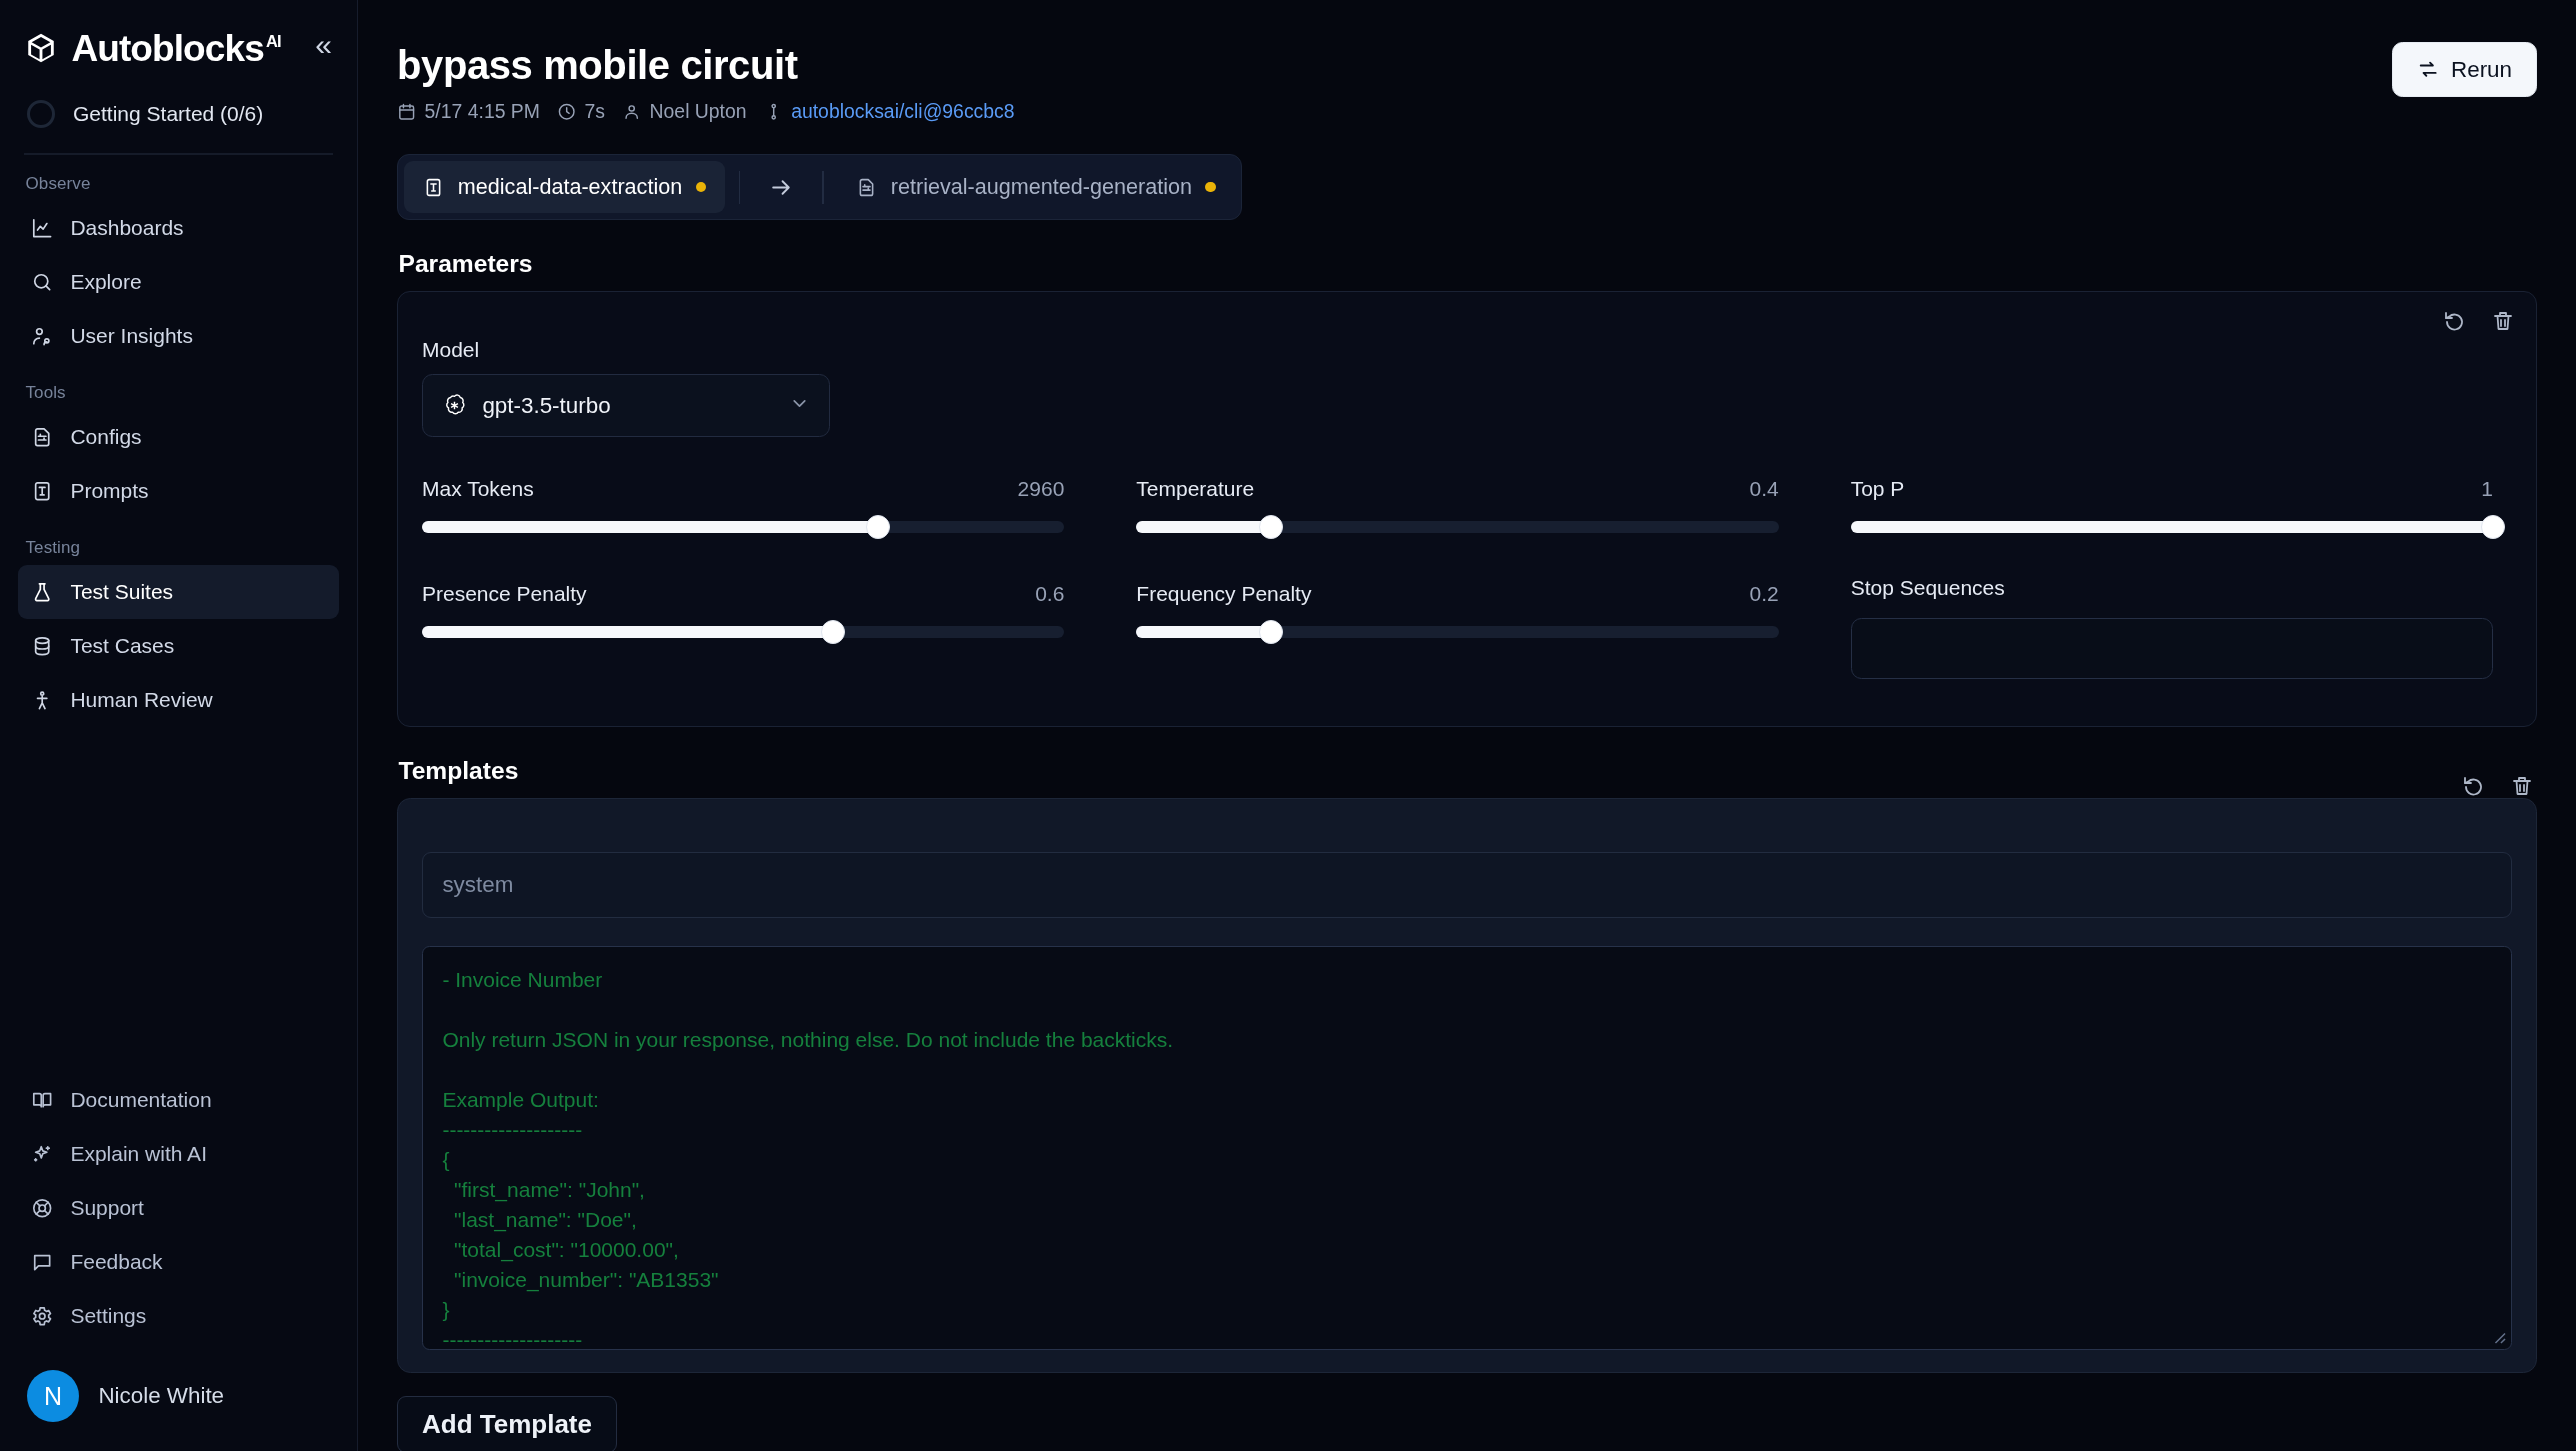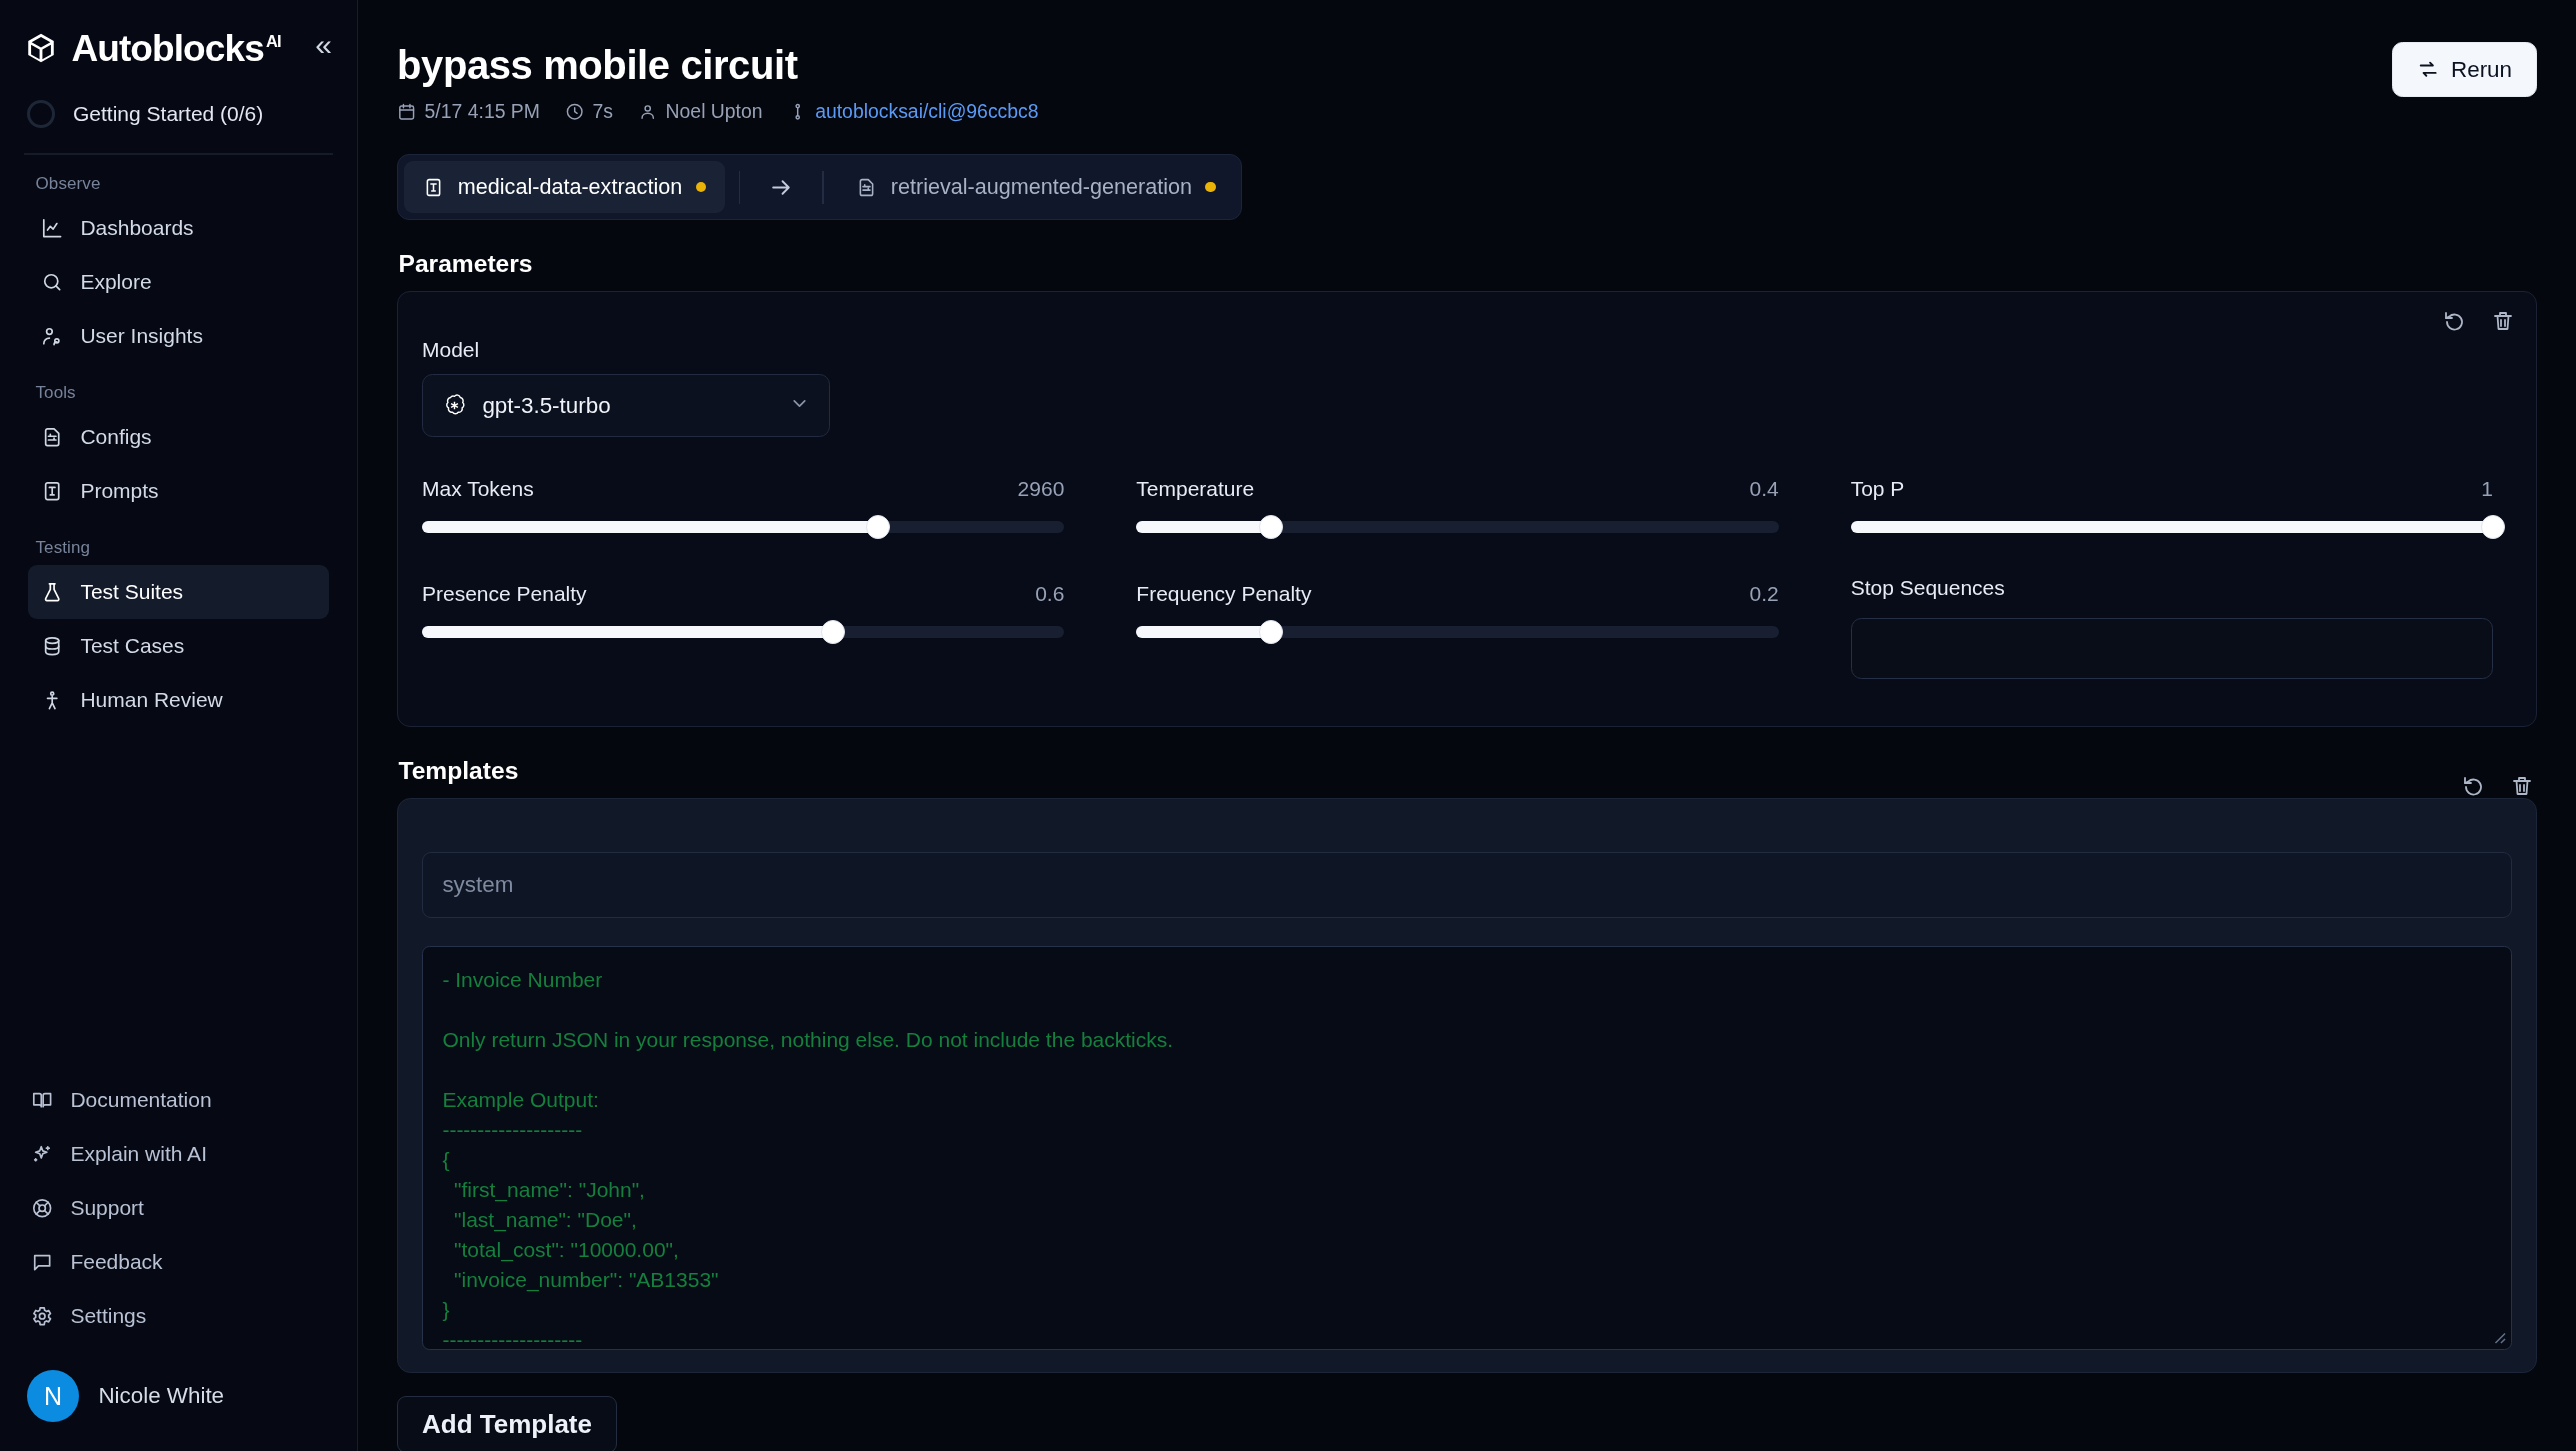--- a/index.html
+++ b/index.html
@@ -41,21 +41,21 @@
     padding: 28px 24px 0 27px;
   }
   .gs-ring {
     width: 28px; height: 28px; border-radius: 50%;
     border: 3.7px solid #1e2737; flex: 0 0 28px;
   }
   .gs-label { font-size: 21px; color: #e2e7f1; }
   .sidebar-divider {
     margin: 25px 24px 0 24px; height: 1.5px; background: #151b29;
   }
-  .nav-section { padding: 0 28px; }
+  .nav-section { padding: 0 18px; }
   .nav-header {
     font-size: 17px; color: #77839a; padding: 19.4px 7.5px 7.5px 7.5px;
     letter-spacing: 0.1px;
   }
   .nav-item {
     display: flex; align-items: center; gap: 16.4px;
     height: 54px; padding: 0 12px; border-radius: 9px;
     color: #d2d9e7; font-size: 21px; cursor: pointer;
   }
   .nav-item.active { background: #141b2b; color: #ffffff; }
@@ -80,21 +80,21 @@
   .main {
     flex: 1 1 auto; height: 100%; position: relative;
     padding: 42px 39px 0 39px; overflow: hidden;
   }
   .page-head { display: flex; align-items: flex-start; }
   .page-title {
     font-size: 40px; font-weight: 700; color: #ffffff;
     letter-spacing: -0.4px; line-height: 1.15;
   }
   .meta-row {
-    display: flex; align-items: center; gap: 25px;
+    display: flex; align-items: center; gap: 17px;
     margin-top: 12px; font-size: 19.4px; color: #98a2b6;
   }
   .meta-item { display: flex; align-items: center; gap: 8.2px; }
   .meta-item svg { width: 19.4px; height: 19.4px; }
   .meta-link { color: #5a9bf6; }
   .rerun-btn {
     margin-left: auto; display: flex; align-items: center; gap: 12px;
     background: #f4f7fb; color: #0b1220;
     border-radius: 10.4px; padding: 12px 24px; height: 55px;
     font-size: 22.4px; font-weight: 500; cursor: pointer;

